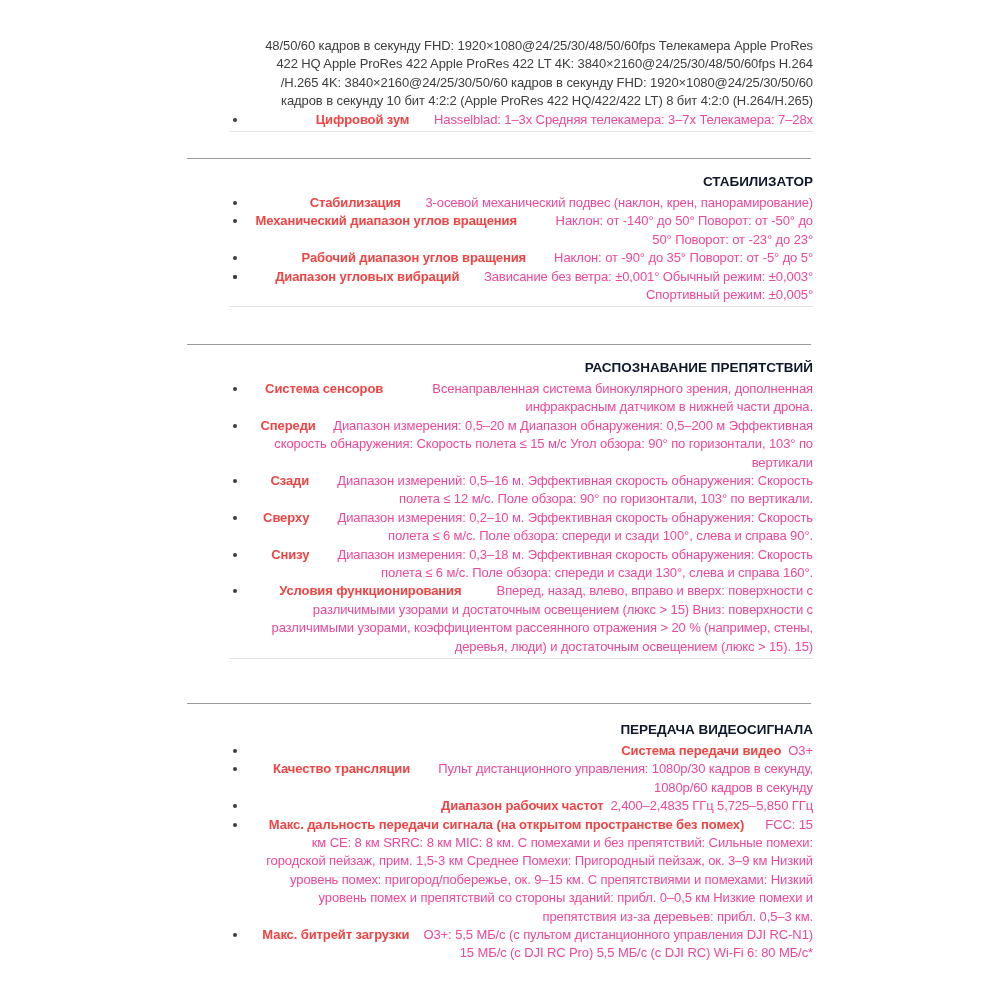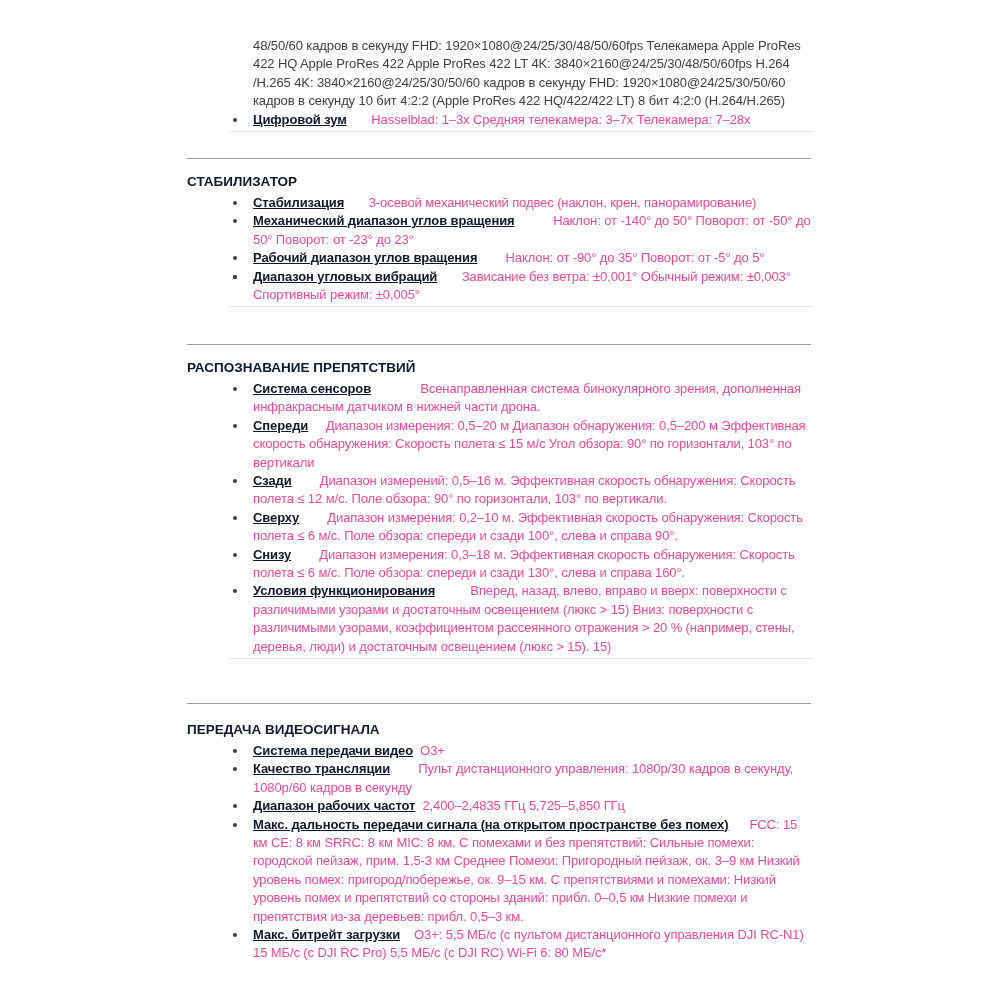--- a/index.html
+++ b/index.html
@@ -5,36 +5,37 @@
   html,body{margin:0;padding:0;background:#ffffff;}
   .page{
     position:relative;
     width:1000px;height:1000px;
     background:#ffffff;
     font-family:"Liberation Sans","DejaVu Sans",sans-serif;
     font-size:13px;line-height:18.4px;
     letter-spacing:-0.1px;
     color:#3e3e3e;
     overflow:hidden;
+    text-align:right;
   }
   .spec-section{position:absolute;left:187px;width:626px;}
   .sec-title{
     margin:0 0 4px 0;
     font-size:13.5px;line-height:16px;font-weight:700;
     color:#0f172a;letter-spacing:0;
   }
   .rows{margin:0;padding:0;}
   .row{position:relative;padding-left:66px;}
   .row .dot{
     position:absolute;left:46px;top:7px;
     width:4px;height:4px;border-radius:50%;
     background:#3e3e3e;
   }
   .rowtext{margin:0;white-space:pre-wrap;}
-  .lbl{font-weight:700;color:#0f172a;text-decoration:underline;}
+  .lbl{font-weight:700;color:#ef4444;}
   .val{color:#ec4899;}
   .cont{margin:0;padding-left:66px;white-space:pre-wrap;}
   .rowline{
     height:0;border-top:1px solid #e4e4e4;
     margin:2px 0 0 42px;
   }
   .divider{
     position:absolute;left:187px;width:624px;height:0;
     border-top:1px solid #9a9a9a;
   }

